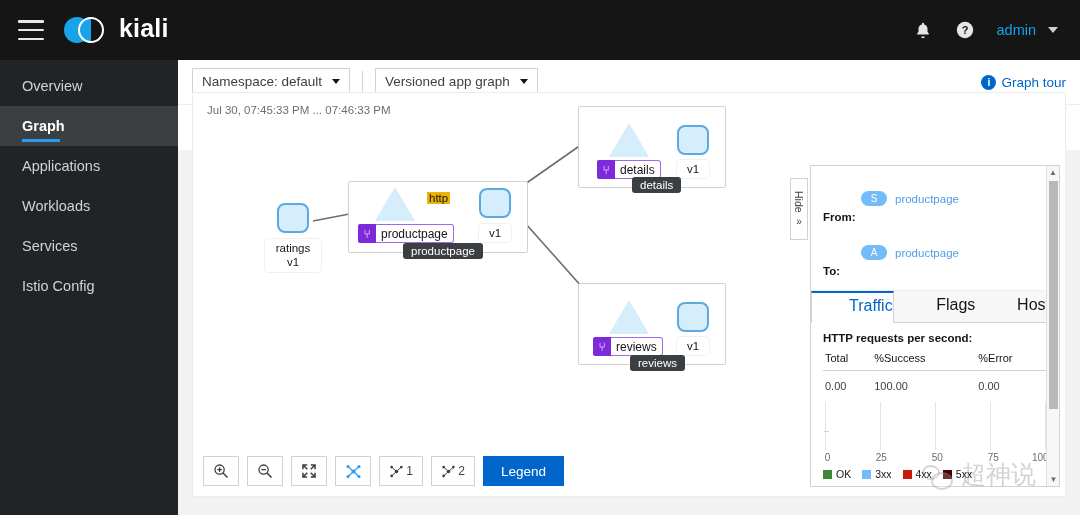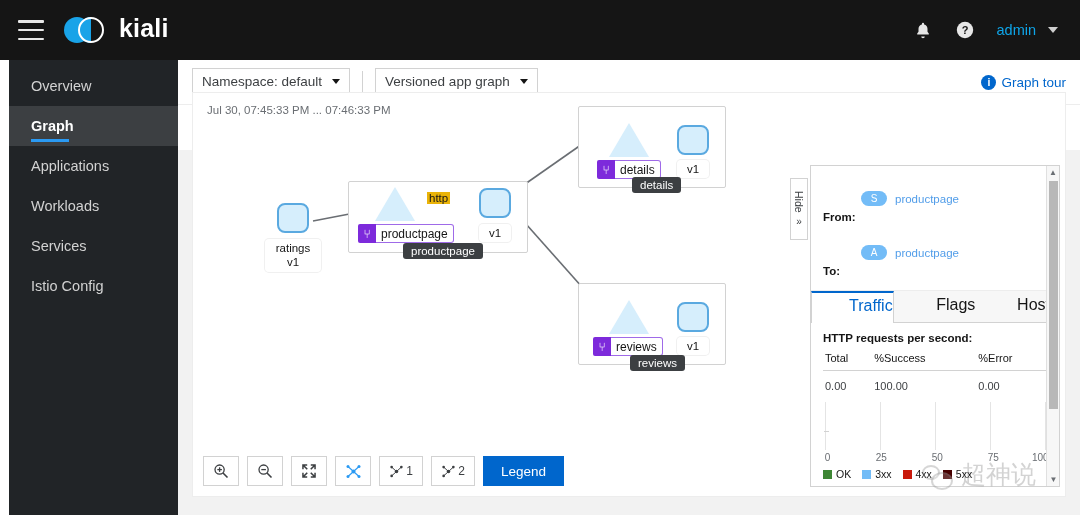--- a/index.html
+++ b/index.html
@@ -32,21 +32,21 @@
   .mh-icon { width: 20px; height: 20px; display: flex; align-items: center;
     justify-content: center; cursor: pointer; }
   .mh-user { display: flex; align-items: center; gap: 12px; cursor: pointer; }
   .mh-user-name { color: #0ea5e9; font-size: 14.5px; }
   .caret-d { width: 0; height: 0; border-left: 5px solid transparent;
     border-right: 5px solid transparent; border-top: 6px solid #cfcfcf; }
 
   
   .sidebar {
     position: absolute; top: 60px; left: 0; width: 178px; height: 455px;
-    background: #212427; padding-top: 6px; margin-left: 9px;
+    background: #212427; padding-top: 6px;
   }
   .nav-item { height: 40px; display: flex; align-items: center; padding-left: 22px;
     color: #d2d2d2; font-size: 14.5px; cursor: pointer; position: relative; }
   .nav-item.active { background: #3c3f42; color: #fff; font-weight: bold; }
   .nav-item.active::after { content: ""; position: absolute; left: 22px; bottom: 4px;
     width: 38px; height: 3px; background: #2b9af3; }
 
   
   .main { position: absolute; top: 60px; left: 178px; width: 902px; height: 455px;
     background: #f2f2f2; }

